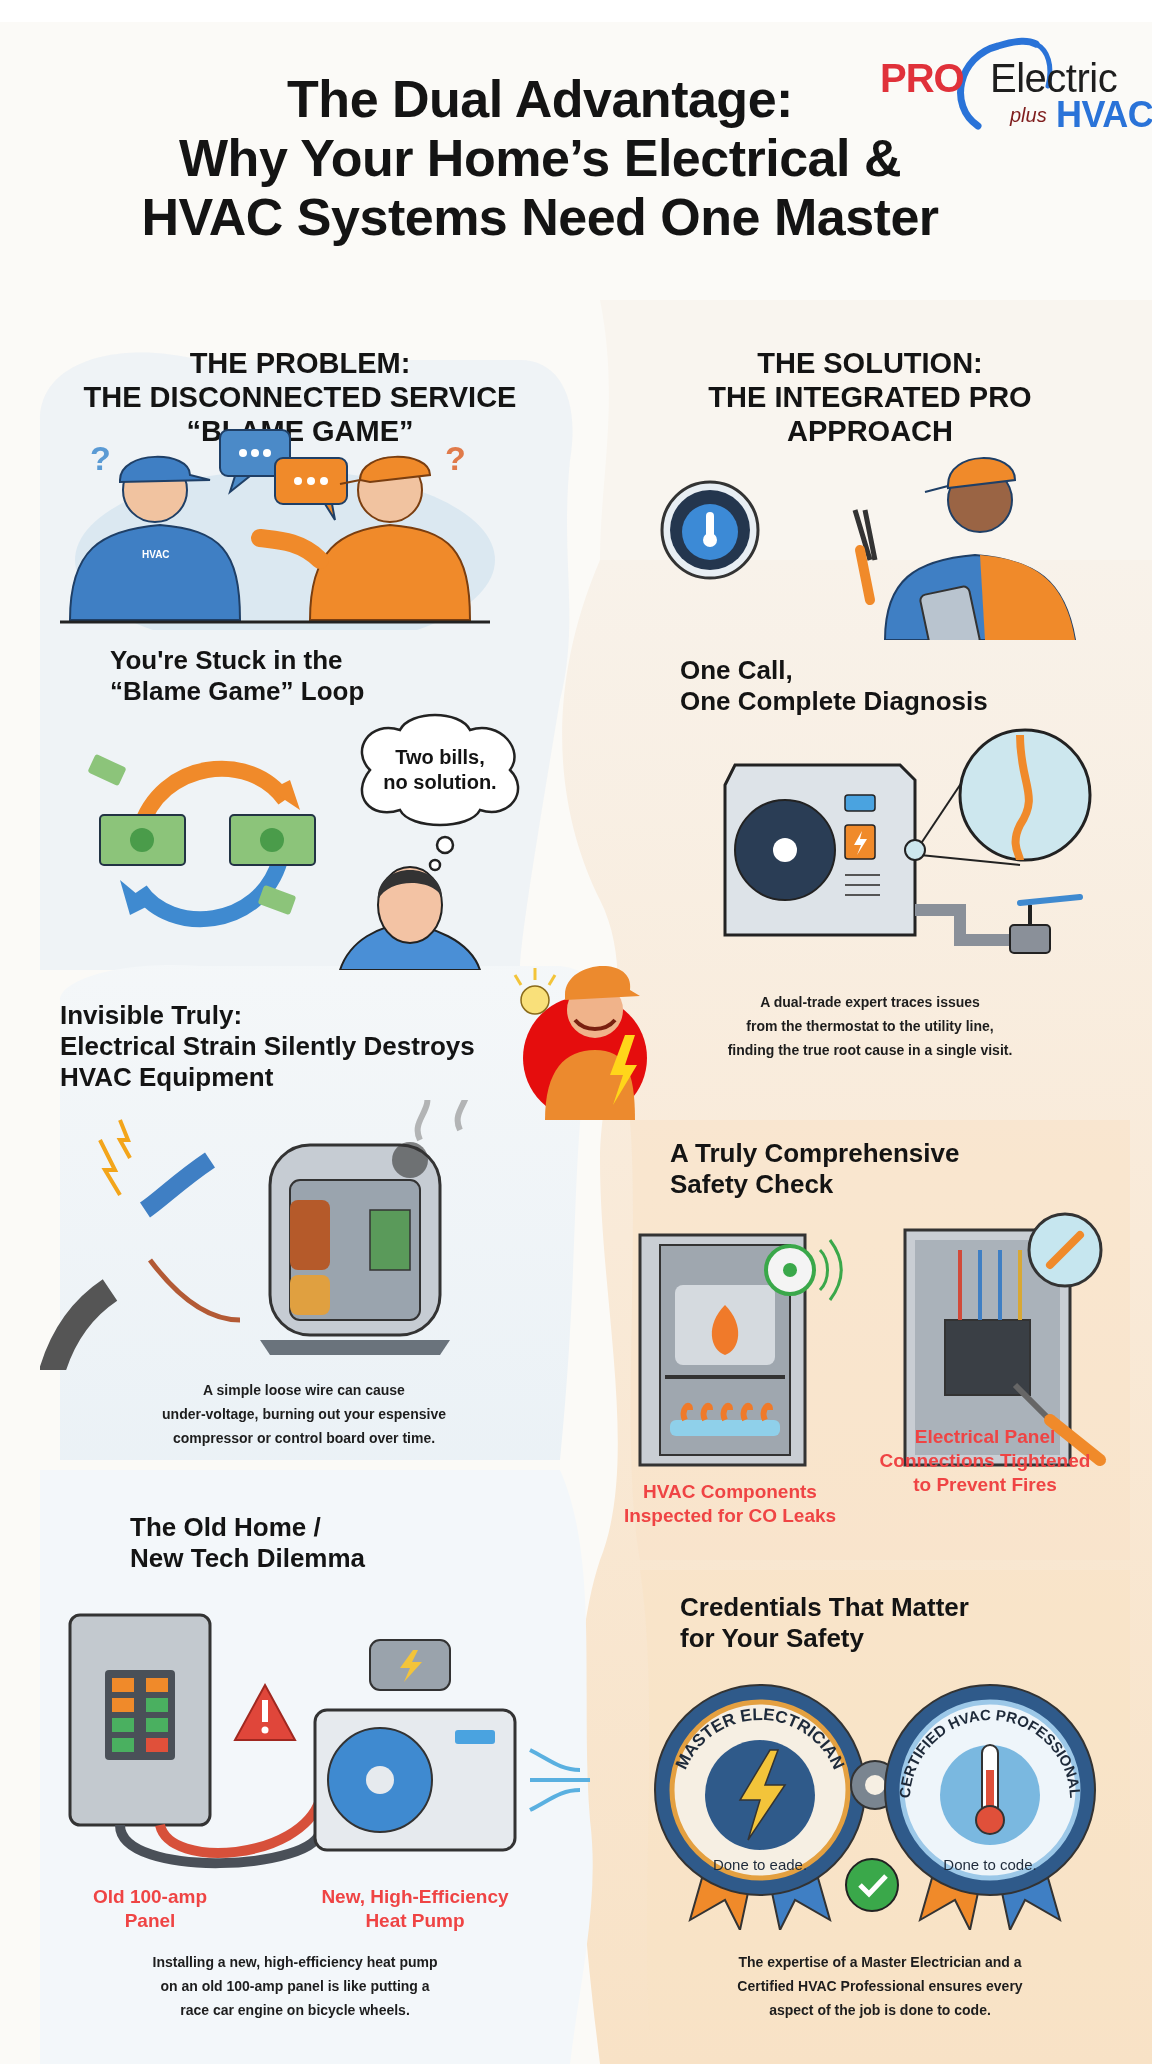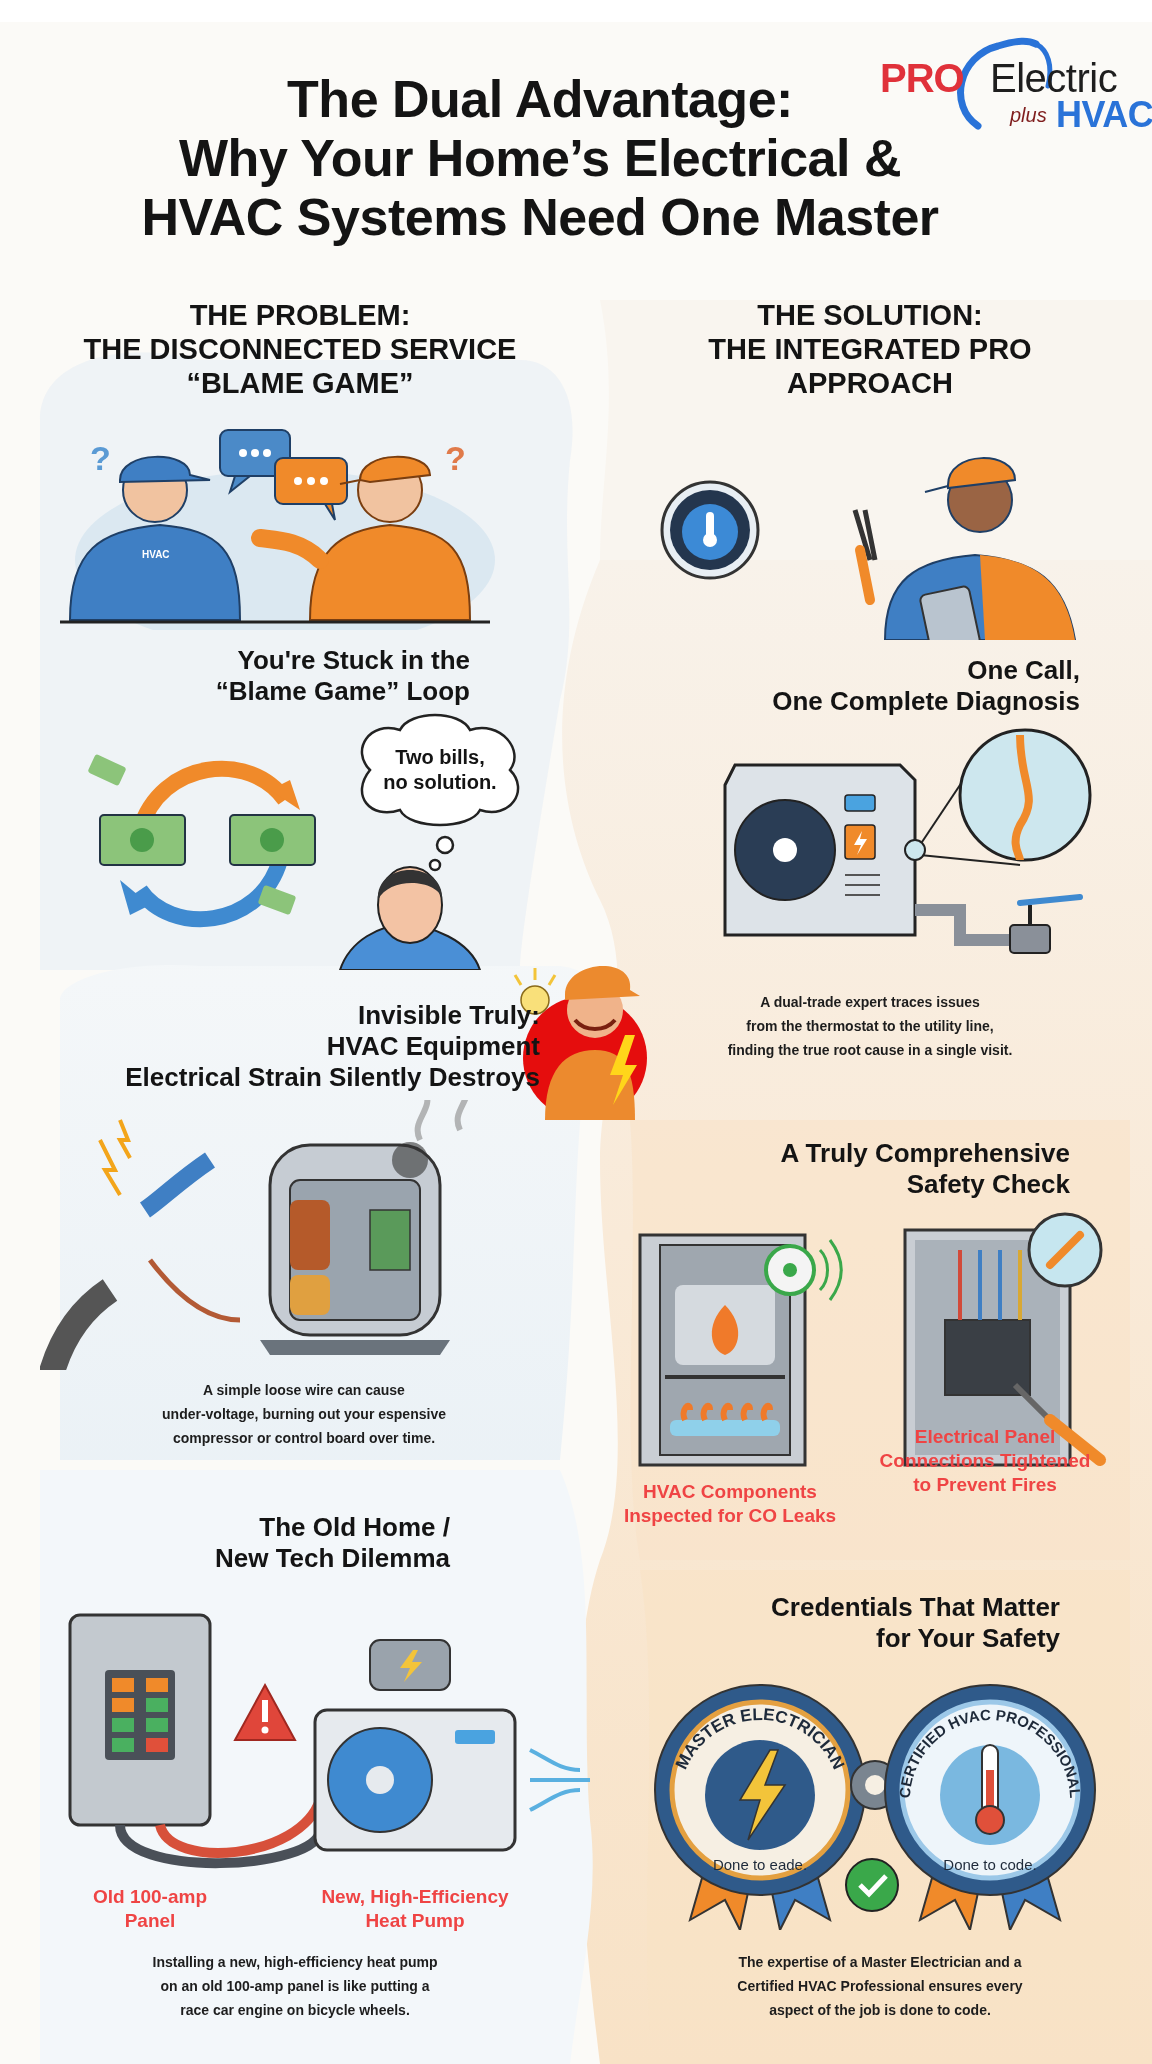--- a/index.html
+++ b/index.html
@@ -2,22 +2,22 @@
 <html><head>
 <meta charset="utf-8">
 <style>
   * { box-sizing: border-box; margin: 0; padding: 0; }
   html, body { width: 1152px; height: 2064px; overflow: hidden; }
   body { position: relative; background: #fbfaf7; font-family: "Liberation Sans", "DejaVu Sans", sans-serif; color: #141414; }
   .topband { position: absolute; left: 0; top: 0; width: 1152px; height: 22px; background: #ffffff; }
   .bg-svg { position: absolute; left: 0; top: 0; width: 1152px; height: 2064px; }
   .abs { position: absolute; }
   .main-title { left: 90px; top: 70px; width: 900px; font-size: 52px; font-weight: 700; line-height: 59px; letter-spacing: -0.5px; text-align: center; }
-  .sec-head { font-size: 29px; font-weight: 700; line-height: 34px; text-align: center; text-transform: none; }
-  .sub-head { font-size: 26px; font-weight: 700; line-height: 31px; text-align: right; }
+  .sec-head { font-size: 29px; font-weight: 700; line-height: 34px; text-align: center; text-transform: none; margin-top: 48px; }
+  .sub-head { font-size: 26px; font-weight: 700; line-height: 31px; text-align: left; }
   .body-txt { font-size: 14px; font-weight: 700; line-height: 24px; text-align: center; color: #1d1d1d; }
   .cap-txt { font-size: 19px; font-weight: 700; line-height: 24px; text-align: center; color: #ef4444; }
   .logo { left: 878px; top: 26px; width: 260px; height: 110px; }
   .logo .pro { position: absolute; left: 2px; top: 30px; font-size: 40px; font-weight: 700; color: #e0313a; letter-spacing: -1px; }
   .logo .electric { position: absolute; left: 112px; top: 30px; font-size: 40px; font-weight: 400; color: #1e1e1e; letter-spacing: -0.5px; }
   .logo .plus { position: absolute; left: 132px; top: 78px; font-size: 20px; font-style: italic; color: #7f1d1d; }
   .logo .hvac { position: absolute; left: 178px; top: 68px; font-size: 36px; font-weight: 700; color: #2a73d8; letter-spacing: -0.5px; }
   .logo svg { position: absolute; left: 0; top: 0; }
   .thought { font-size: 20px; font-weight: 700; line-height: 25px; text-align: center; }
 </style>
@@ -219,22 +219,22 @@
     <circle cx="30" cy="60" r="14" fill="#f9e07a" stroke="#8a6a1a" stroke-width="1.5"></circle>
     <line x1="10" y1="35" x2="16" y2="45" stroke="#f3c43a" stroke-width="3"></line>
     <line x1="30" y1="28" x2="30" y2="40" stroke="#f3c43a" stroke-width="3"></line>
     <line x1="50" y1="35" x2="44" y2="45" stroke="#f3c43a" stroke-width="3"></line>
   </g>
   <path d="M120,95 L105,135 L118,135 L108,165 L132,125 L120,125 L130,95 Z" fill="#ffd61a"></path>
 </svg>
 
 <div class="abs sub-head" style="left:60px; top:1000px; width:480px;">
   <div>Invisible Truly:</div>
+  <div>Electrical Strain Silently Destroys</div>
   <div>HVAC Equipment</div>
-  <div>Electrical Strain Silently Destroys</div>
 </div>
 
 <svg class="abs" style="left:40px; top:1100px;" width="500" height="270">
   <path d="M0,380 C0,300 10,230 70,190" stroke="#555" stroke-width="26" fill="none"></path>
   <path d="M170,60 C140,80 120,100 105,110" stroke="#3f7fc4" stroke-width="18" fill="none"></path>
   <path d="M60,40 L75,70 L65,70 L80,95" stroke="#f3a51a" stroke-width="4" fill="none"></path>
   <path d="M80,20 L88,40 L80,40 L90,58" stroke="#f3a51a" stroke-width="4" fill="none"></path>
   <path d="M110,160 C140,200 170,220 200,220" stroke="#b35a35" stroke-width="5" fill="none"></path>
   <g>
     <rect x="230" y="45" width="170" height="190" rx="40" fill="#c6ccd3" stroke="#333" stroke-width="3"></rect>

